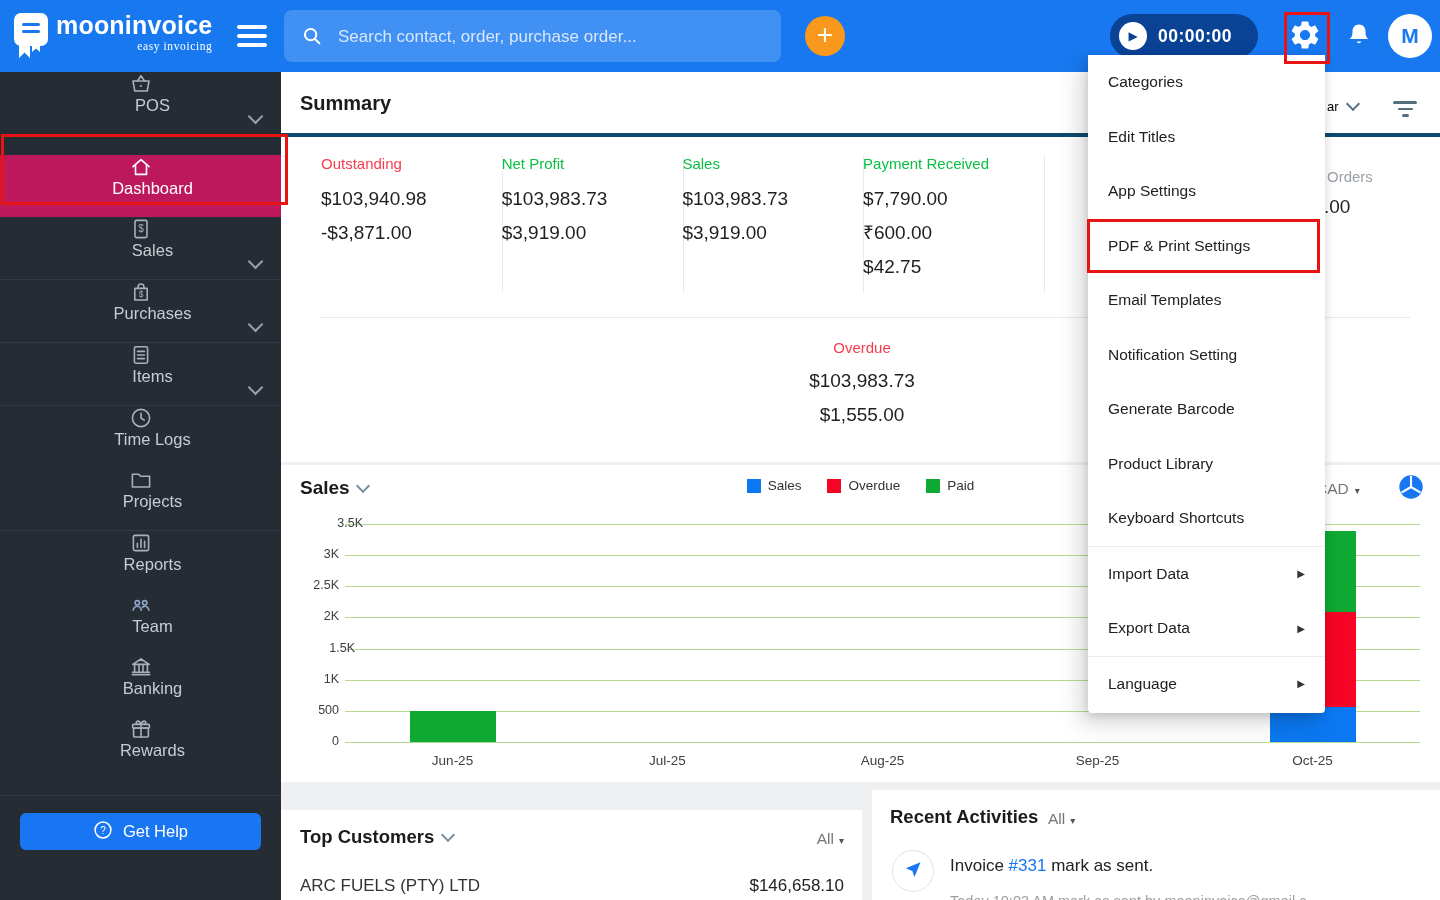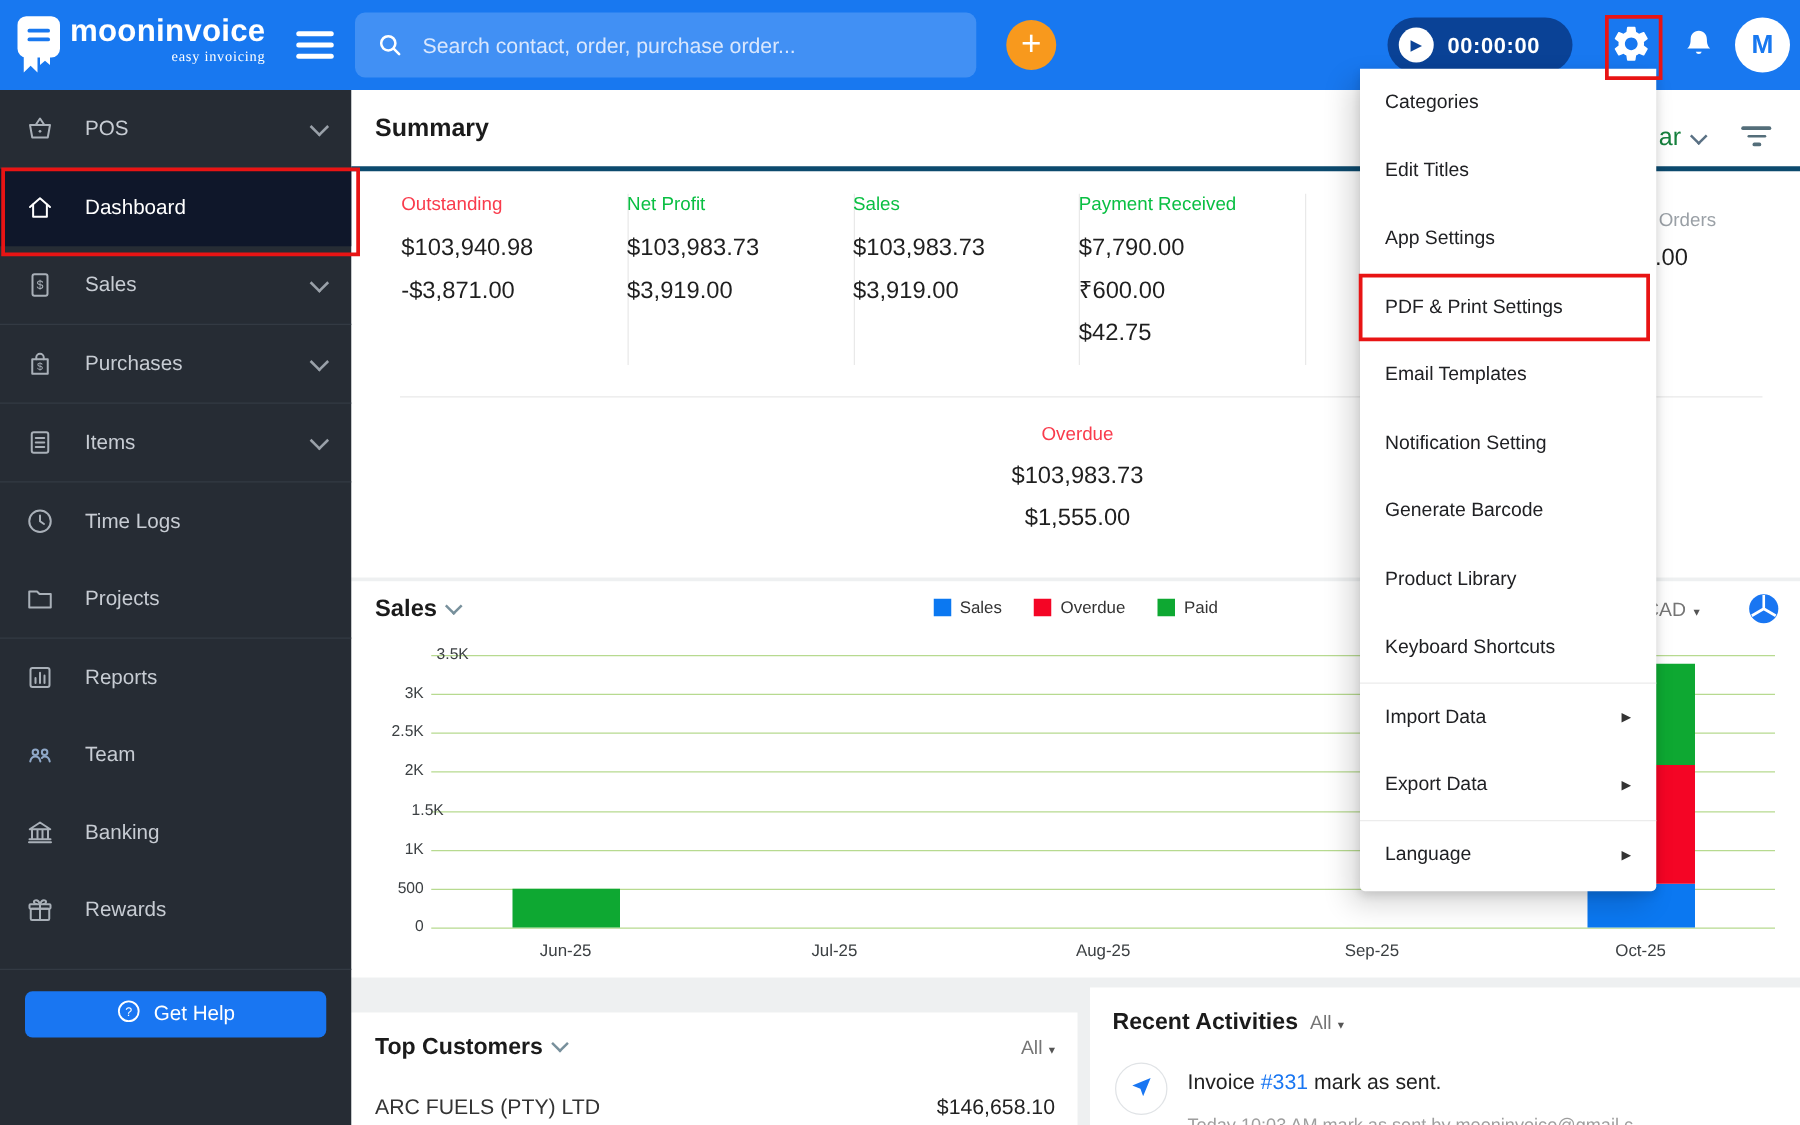--- a/index.html
+++ b/index.html
@@ -23,38 +23,38 @@
   #play-btn{position:absolute;left:9px;top:8px;width:28px;height:28px;border-radius:50%;background:#fff;
        color:#0a4296;font-size:12px;text-align:center;line-height:28px;}
   #timer-text{position:absolute;left:48px;top:12px;color:#fff;font-size:17.5px;font-weight:bold;letter-spacing:.5px;}
   #gear-btn{position:absolute;left:1288px;top:18px;width:34px;height:34px;cursor:pointer;}
   #bell-btn{position:absolute;left:1346px;top:22px;width:26px;height:29px;cursor:pointer;}
   #avatar{position:absolute;left:1388px;top:14px;width:44px;height:44px;border-radius:50%;background:#fff;
        color:#1878f0;font-size:21px;font-weight:bold;text-align:center;line-height:44px;cursor:pointer;}
   
   #sidebar{position:absolute;left:0;top:72px;width:281px;height:828px;background:#262c34;z-index:20;}
   .side-row{position:relative;height:62px;display:flex;align-items:center;padding:0 20px;cursor:pointer;
-       color:#c7ccd3;font-size:16.5px;}
+       color:#c7ccd3;font-size:16.5px;flex-direction:column;}
   .side-row.divided{border-bottom:1px solid #333a43;}
   .side-row .s-icon{width:24px;height:24px;color:#a9b0b8;flex:0 0 24px;}
   .side-row .s-label{margin-left:24px;}
   .side-row .chev{margin-left:auto;width:9px;height:9px;border-right:2px solid #9aa1a9;border-bottom:2px solid #9aa1a9;
        transform:rotate(45deg);margin-top:-4px;}
-  .side-row.active{background:#0f172a;color:#fff;}
+  .side-row.active{background:#be185d;color:#fff;margin-top:20px;}
   .side-row.active .s-icon{color:#fff;}
   .s-icon.team{color:#8fa8c8;}
   #gethelp-sep{border-top:1px solid #333a43;margin-top:16px;}
   #gethelp-btn{margin:17px 20px 0 20px;height:37px;border-radius:6px;background:#1976f2;color:#fff;font-size:16.5px;
        display:flex;align-items:center;justify-content:center;gap:10px;cursor:pointer;}
   
   .panel{position:absolute;background:#fff;}
   #summary-panel{left:281px;top:72px;width:1159px;height:390px;}
   #summary-head{height:61px;border-bottom:4px solid #0c4a6e;position:relative;}
   #summary-title{position:absolute;left:19px;top:20px;font-size:20px;font-weight:600;color:#1b1b1b;}
-  #period-frag{position:absolute;left:1046px;top:27px;font-size:20px;font-weight:500;color:#15803d;}
+  #period-frag{position:absolute;left:1046px;top:27px;font-size:13px;font-weight:500;color:#000000;}
   #period-chev{display:inline-block;width:8px;height:8px;border-right:2px solid #5a7184;border-bottom:2px solid #5a7184;
        transform:rotate(45deg);margin-left:9px;margin-bottom:2px;}
   #filter-icon{position:absolute;left:1112px;top:29px;width:24px;}
   #filter-icon i{display:block;background:#546e7a;height:2.6px;border-radius:2px;margin:0 auto 4px auto;}
   .stat-col{position:absolute;top:83px;width:181px;text-align:left;}
   .stat-label{font-size:15px;font-weight:500;margin-bottom:10px;}
   .stat-val{font-size:19px;color:#1f1f1f;line-height:34px;}
   .stat-sep{position:absolute;top:83px;width:1px;height:137px;background:#e9e9e9;}
   #stat-frag-label{position:absolute;left:1046px;top:96px;font-size:15px;color:#9aa0a6;}
   #stat-frag-value{position:absolute;left:1043px;top:124px;font-size:19px;color:#1f1f1f;}
@@ -348,21 +348,21 @@
         <div class="ytick" style="left: 0px; top: 206.714px;">1K</div>
         <div class="gridline" style="left: 64px; width: 1075px; top: 183.571px;"></div>
         <div class="ytick" style="left: 0px; top: 175.571px; padding-left: 16px;">1.5K</div>
         <div class="gridline" style="left: 64px; width: 1075px; top: 152.429px;"></div>
         <div class="ytick" style="left: 0px; top: 144.429px;">2K</div>
         <div class="gridline" style="left: 64px; width: 1075px; top: 121.286px;"></div>
         <div class="ytick" style="left: 0px; top: 113.286px;">2.5K</div>
         <div class="gridline" style="left: 64px; width: 1075px; top: 90.1429px;"></div>
         <div class="ytick" style="left: 0px; top: 82.1429px;">3K</div>
         <div class="gridline" style="left: 64px; width: 1075px; top: 59px;"></div>
-        <div class="ytick" style="left: 16px; top: 51px; padding-left: 20px;">3.5K</div>
+        <div class="ytick" style="left: 4px; top: 51px; padding-left: 20px;">3.5K</div>
         <div class="bar-seg" style="left: 128.5px; top: 246.48px; width: 86px; height: 30.52px; background: rgb(14, 168, 50);"></div>
         <div class="xlabel" style="left: 64px; top: 288px;">Jun-25</div>
         <div class="xlabel" style="left: 279px; top: 288px;">Jul-25</div>
         <div class="xlabel" style="left: 494px; top: 288px;">Aug-25</div>
         <div class="xlabel" style="left: 709px; top: 288px;">Sep-25</div>
         <div class="bar-seg" style="left: 988.5px; top: 242.12px; width: 86px; height: 34.88px; background: rgb(11, 120, 241);"></div>
         <div class="bar-seg" style="left: 988.5px; top: 146.823px; width: 86px; height: 95.2971px; background: rgb(244, 5, 37);"></div>
         <div class="bar-seg" style="left: 988.5px; top: 66.4743px; width: 86px; height: 80.3486px; background: rgb(14, 168, 50);"></div>
         <div class="xlabel" style="left: 924px; top: 288px;">Oct-25</div>
       </div>

